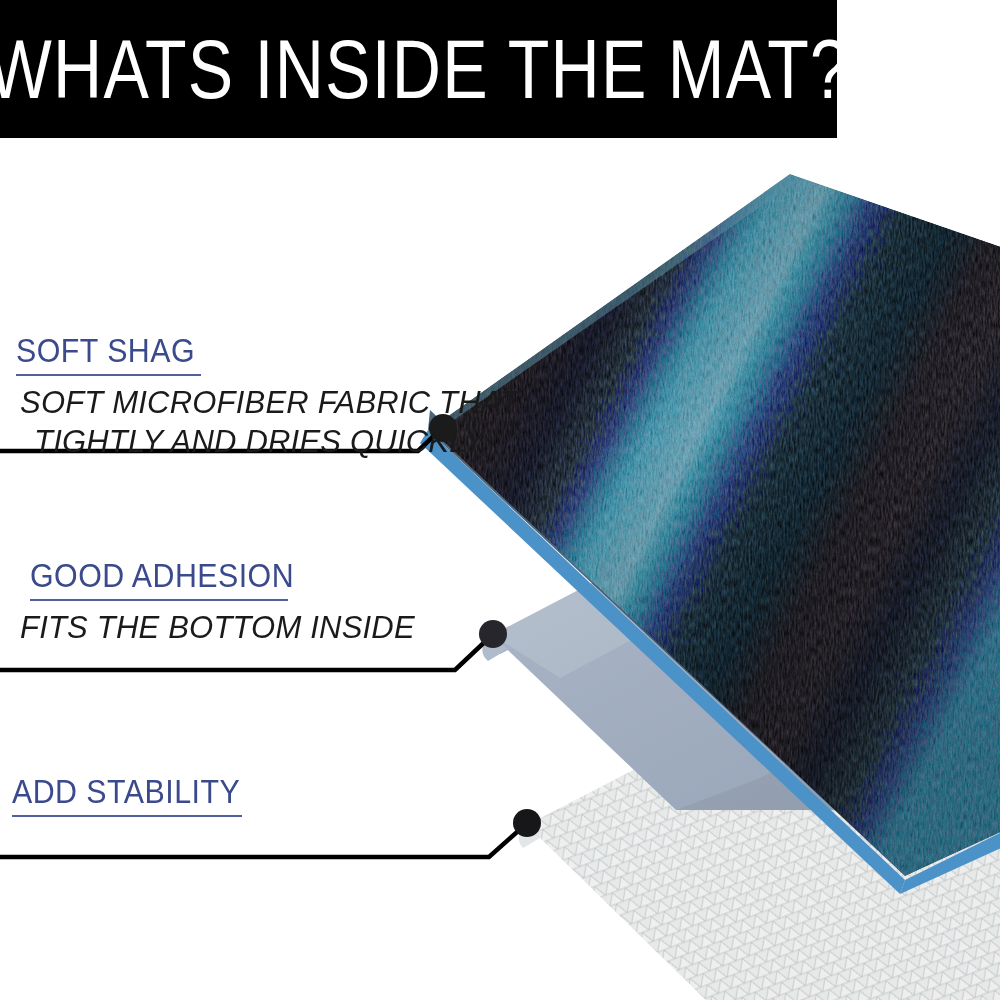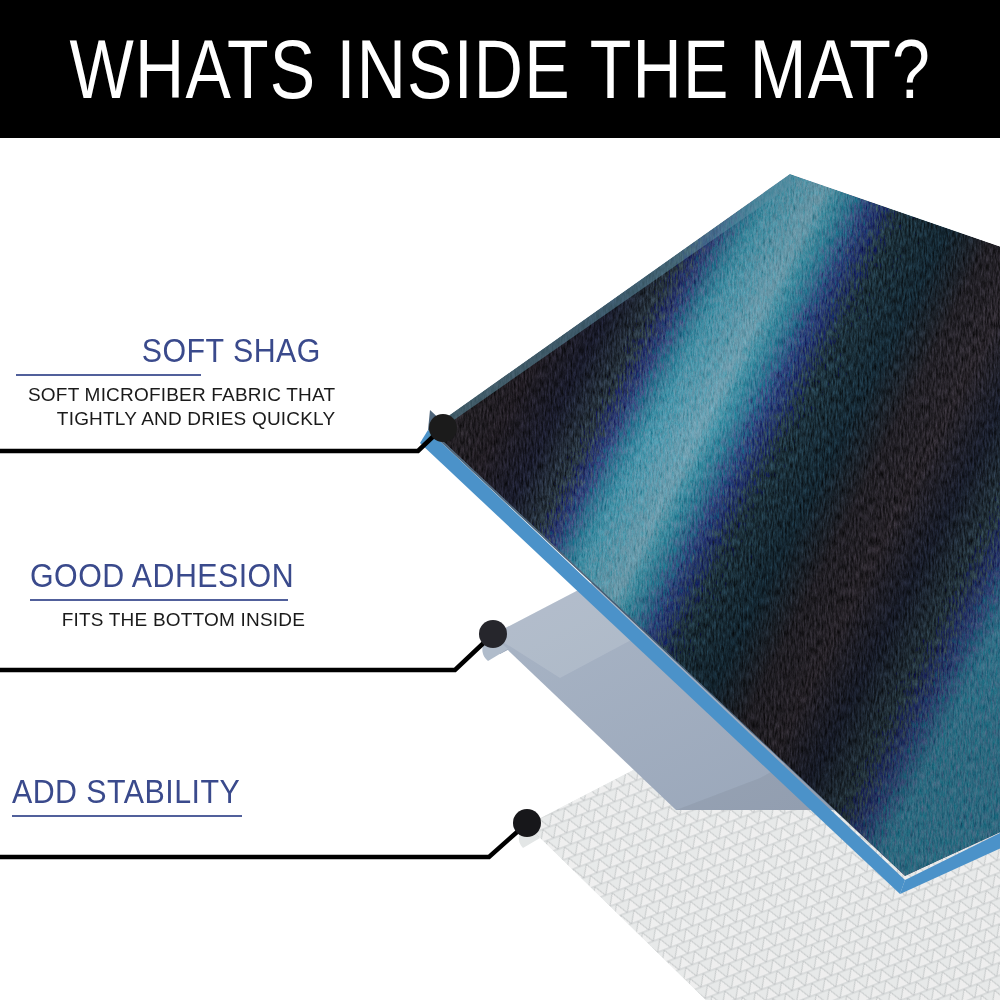--- a/index.html
+++ b/index.html
@@ -16,21 +16,21 @@
     height: 1000px;
     overflow: hidden;
     background: #ffffff;
   }
 
   
   .header-banner {
     position: absolute;
     left: 0;
     top: 0;
-    width: 1000px;
+    width: 837px;
     height: 138px;
     background: #000000;
     display: flex;
     align-items: center;
     justify-content: center;
   }
   .header-title {
     color: #ffffff;
     font-family: "Liberation Sans", sans-serif;
     font-size: 83px;
@@ -57,21 +57,21 @@
     position: absolute;
     left: 0;
     top: 0;
     width: 1000px;
     height: 862px;
   }
 
   
   .callout {
     position: absolute;
-    text-align: right;
+    text-align: left;
   }
   .callout-heading {
     font-family: "Liberation Sans", sans-serif;
     font-size: 33px;
     font-weight: 400;
     color: #3a4a8c;
     letter-spacing: 0.5px;
     line-height: 1.05;
     transform: scaleX(0.92);
     transform-origin: left center;
@@ -79,28 +79,29 @@
     margin: 0;
     padding: 0;
   }
   .callout-rule {
     height: 2px;
     background: #51609b;
     margin-top: 5px;
   }
   .callout-body {
     font-family: "Liberation Sans", sans-serif;
-    font-size: 19px;
+    font-size: 31px;
     font-weight: 400;
     color: #1a1a1a;
     line-height: 1.28;
     letter-spacing: 0.2px;
     white-space: nowrap;
-    margin: 12px;
+    margin: 4px;
     padding: 0;
+    font-style: italic;
   }
   .callout-body .line {
     display: block;
   }
   .callout-1 { left: 16px; top: 196px; }
   .callout-1 .callout-rule { width: 185px; }
   .callout-1 .callout-body { margin-top: 7px; }
   .callout-1 .line:nth-child(2) { margin-left: 14px; }
 
   .callout-2 { left: 30px; top: 421px; }

